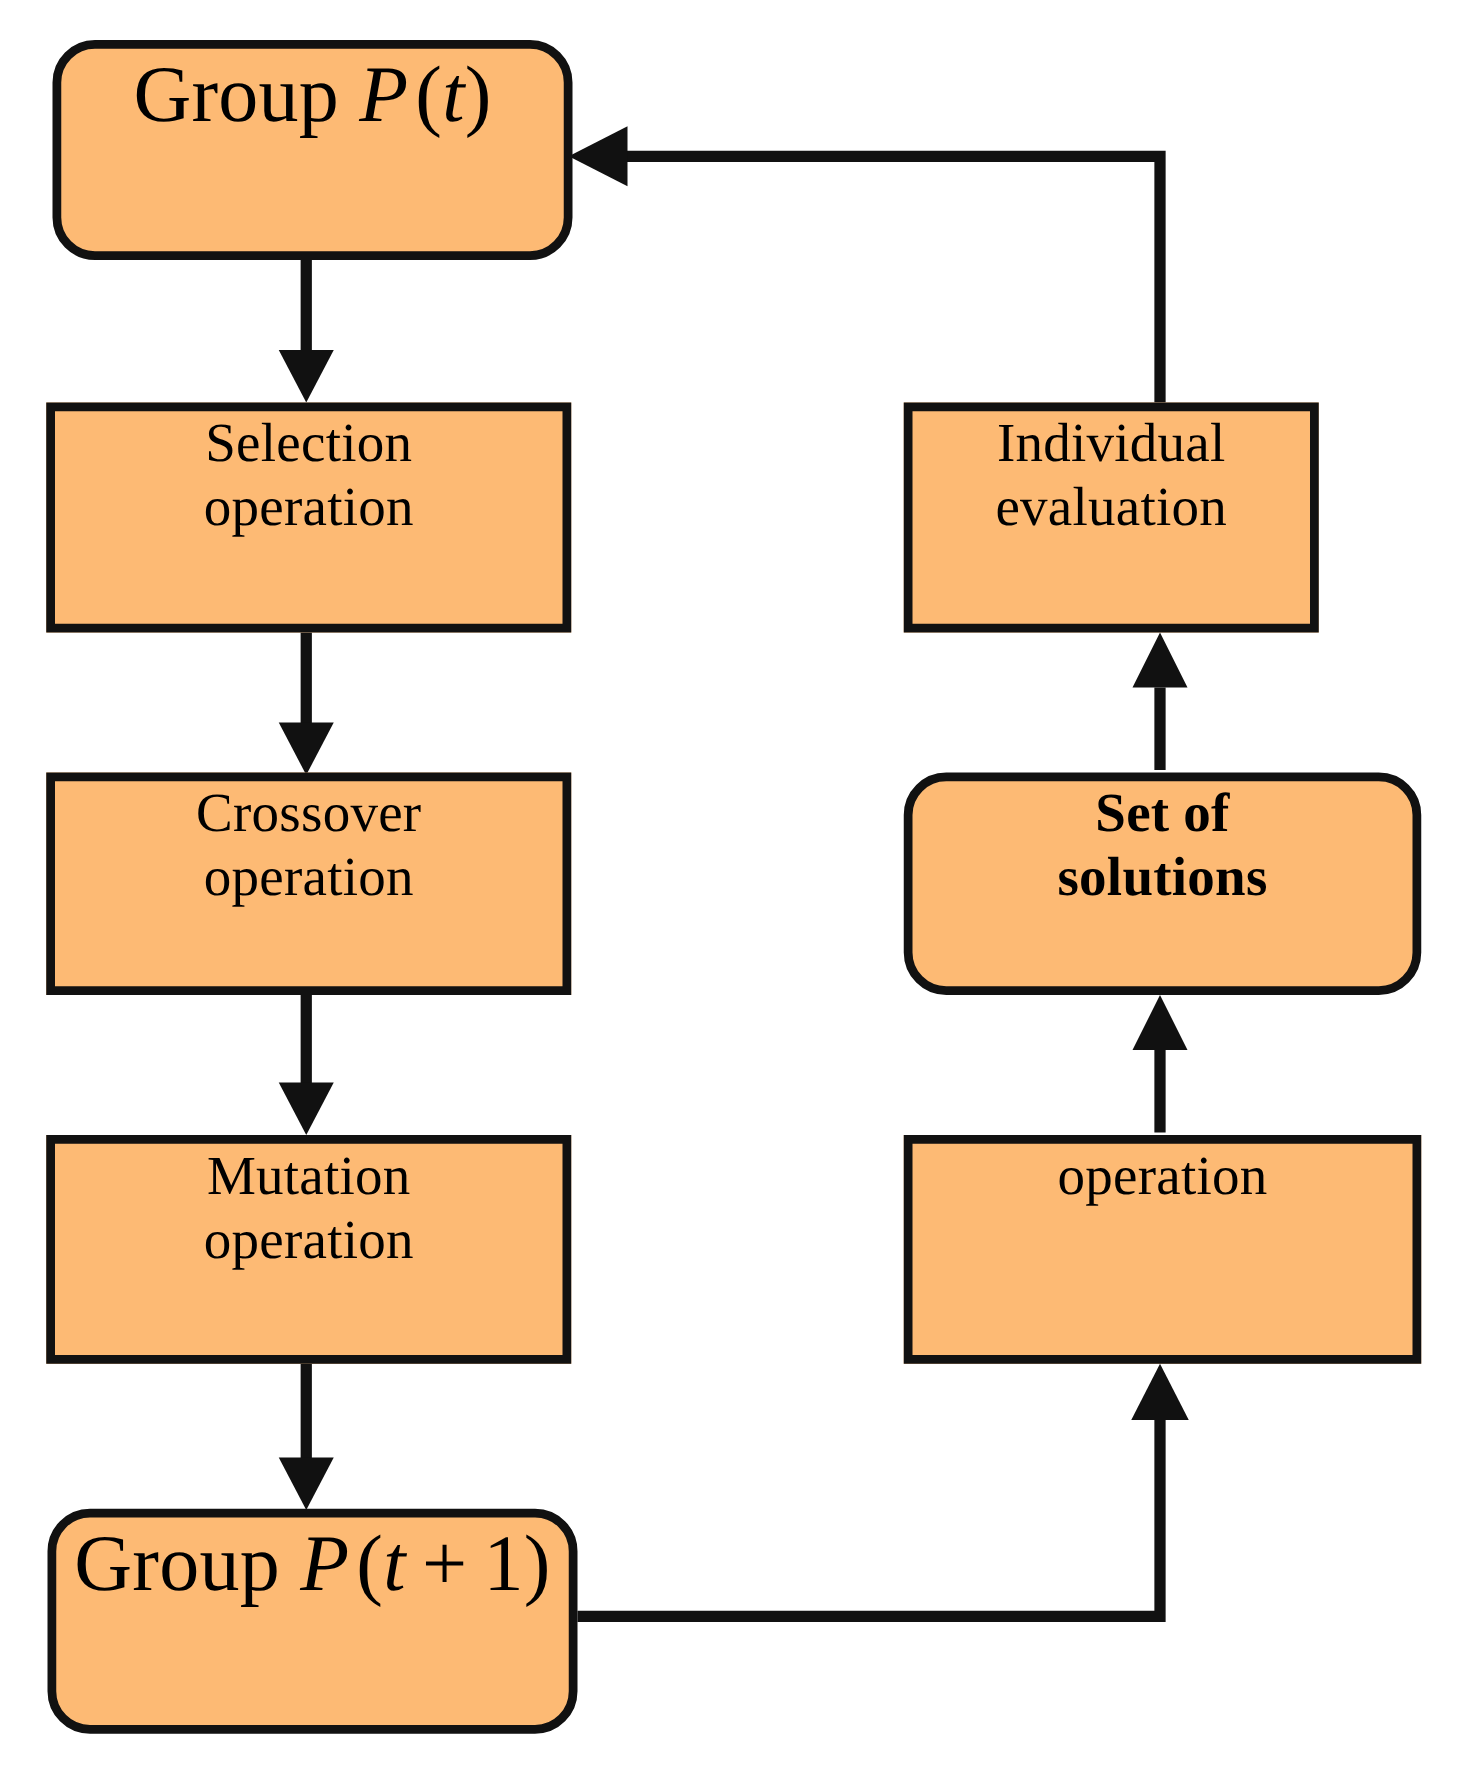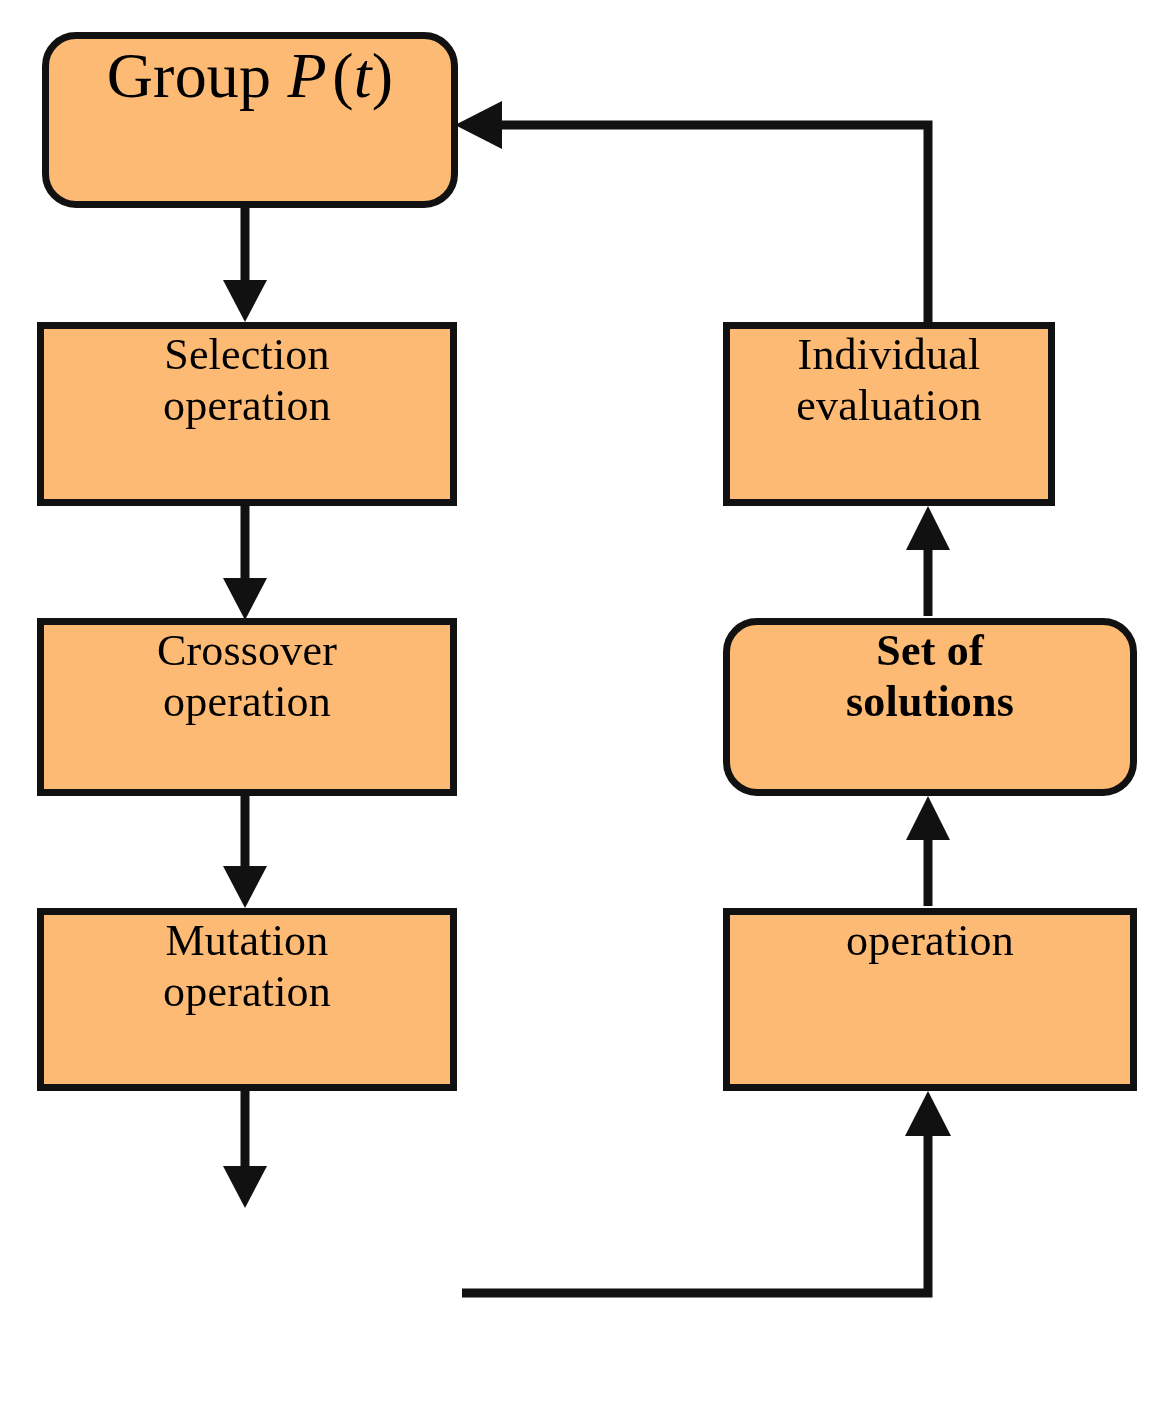--- a/index.html
+++ b/index.html
@@ -127,20 +127,23 @@
   <div class="node sharp" id="node-crossover">
     <span class="node-label">Crossover
 operation</span>
   </div>
 
   <div class="node sharp" id="node-mutation">
     <span class="node-label">Mutation
 operation</span>
   </div>
 
+  <div class="node rounded" id="node-group-pt1">
+    <span class="node-label math">Group <span class="it">P</span> (<span class="it">t</span> + 1)</span>
+  </div>
 
   <div class="node sharp" id="node-individual">
     <span class="node-label">Individual
 evaluation</span>
   </div>
 
   <div class="node rounded" id="node-solutions">
     <span class="node-label">Set of
 solutions</span>
   </div>

